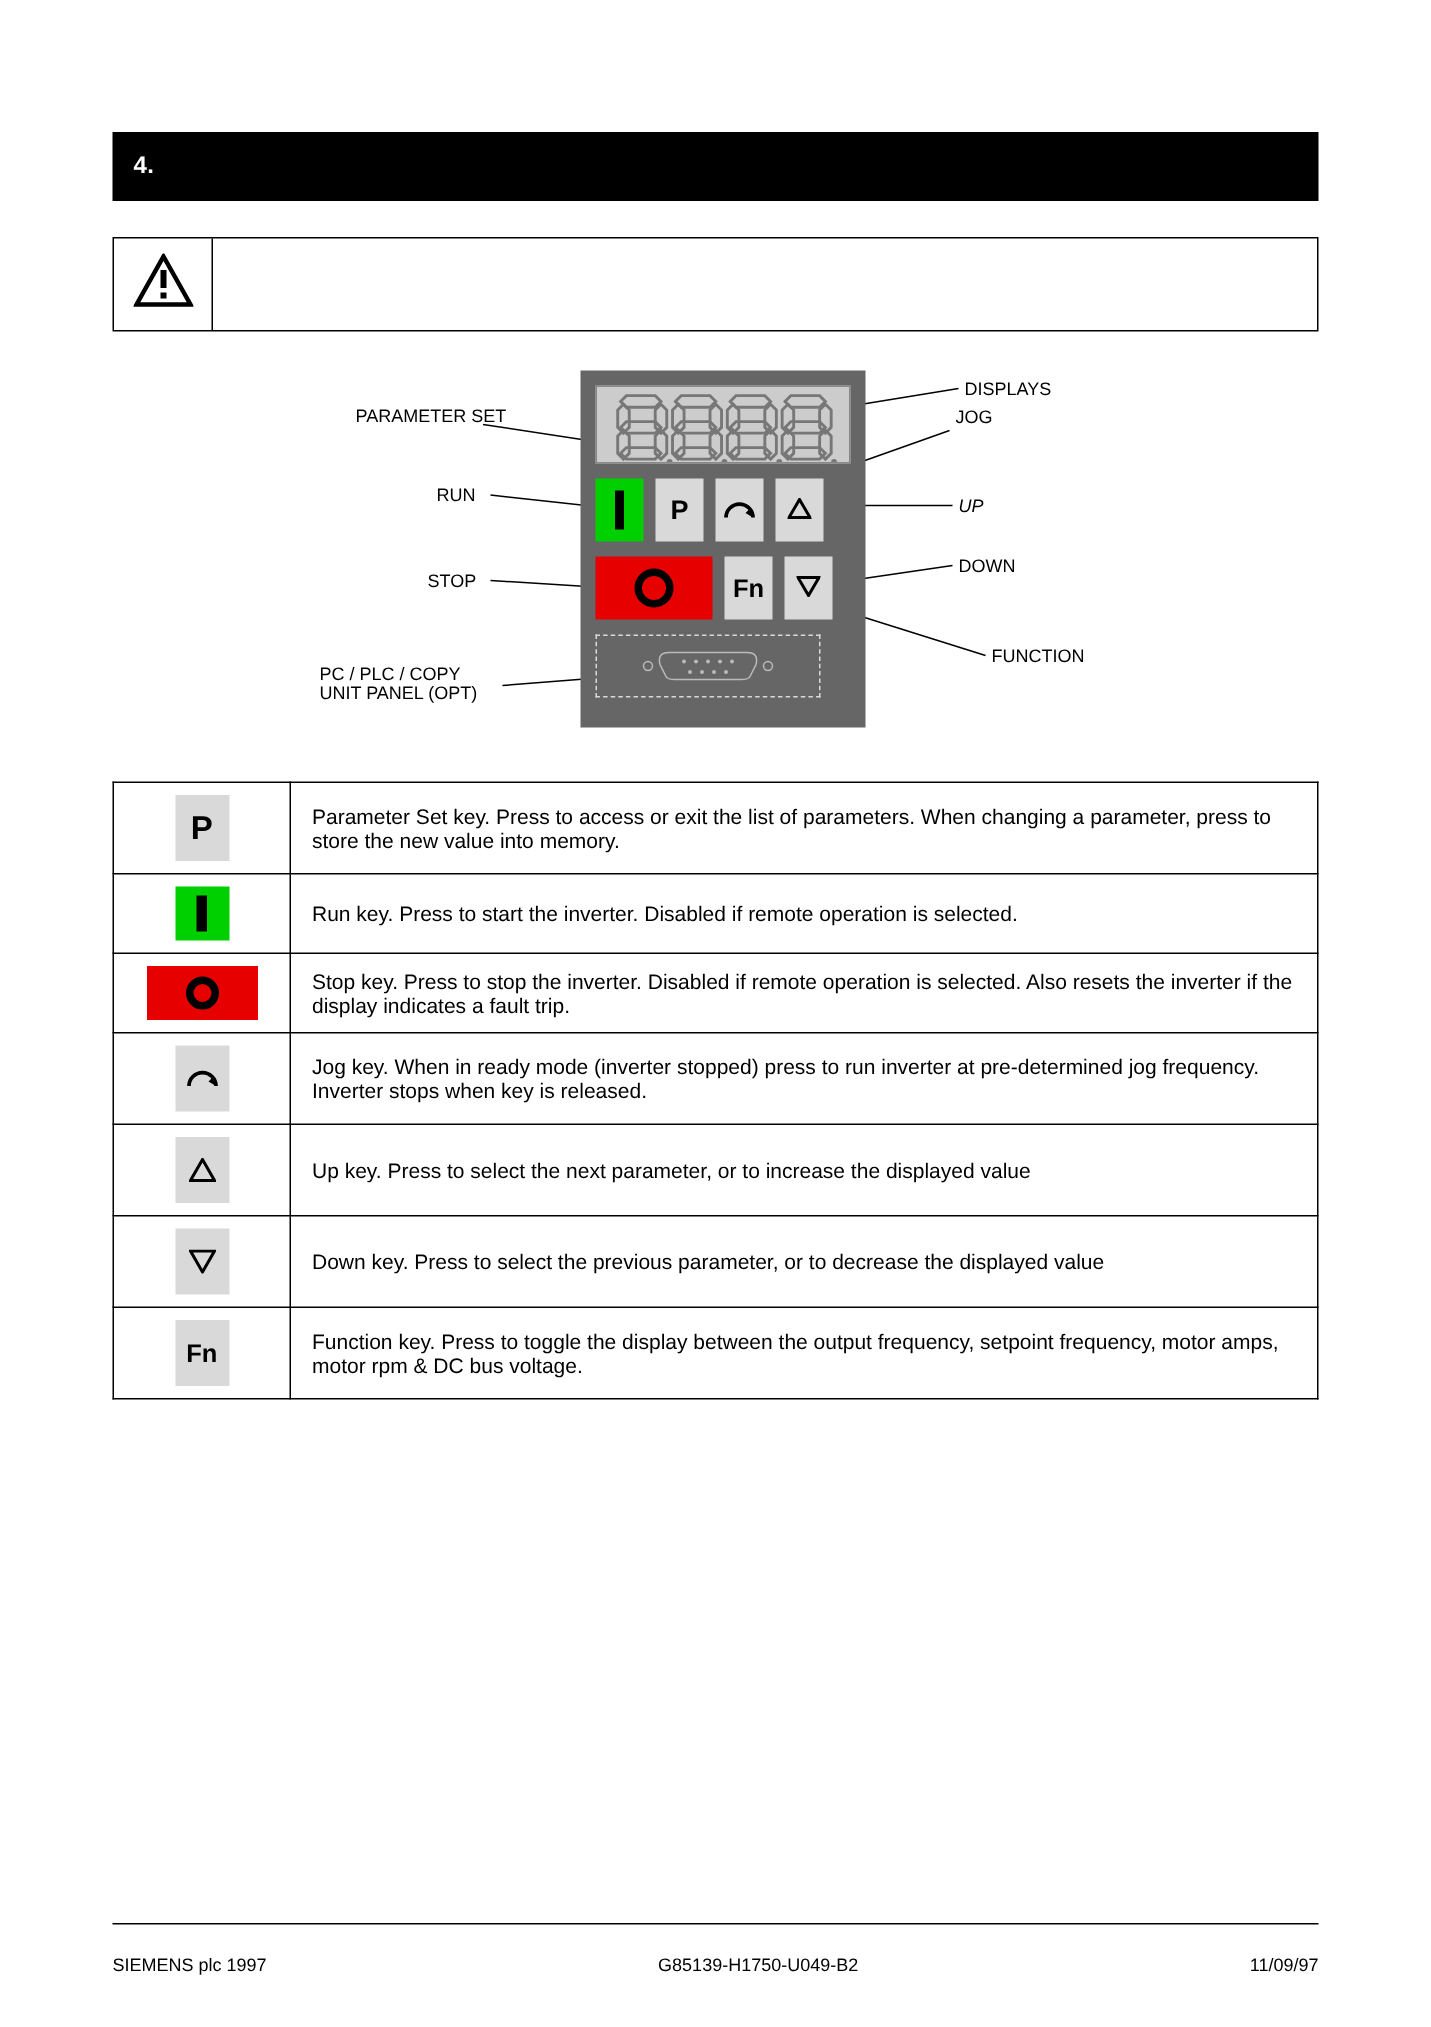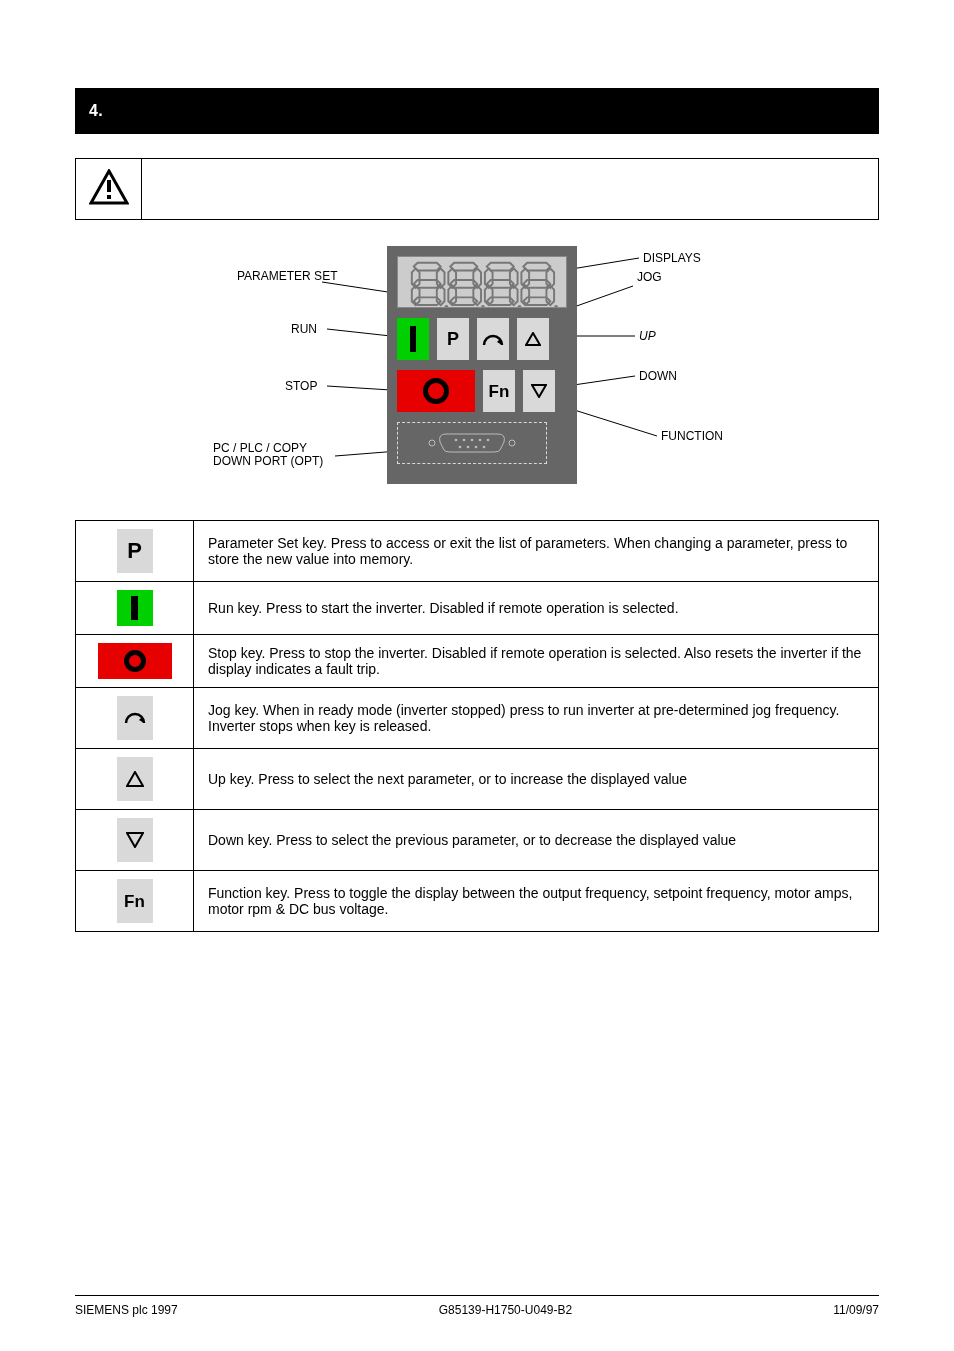--- a/index.html
+++ b/index.html
@@ -187,21 +187,21 @@
     .btn-p .big { font-size: 18px; }
     
     .pagefooter {
       position: absolute;
       bottom: 34px;
       left: 75px;
       right: 75px;
       border-top: 1px solid #000;
       display: flex;
       justify-content: space-between;
-      padding-top: 7px;
+      padding-top: 20px;
       font-size: 12px;
     }
     .pagefooter .fl, .pagefooter .fc, .pagefooter .fr { }
     .pagefooter .fc { text-align: center; }
   </style>
 </head>
 <body>
 
 <div class="page">
 
@@ -234,21 +234,21 @@
       <line x1="478" y1="100" x2="396" y2="100" stroke="#000" stroke-width="1"></line>
       <line x1="478" y1="140" x2="396" y2="152" stroke="#000" stroke-width="1"></line>
       <line x1="500" y1="200" x2="360" y2="156" stroke="#000" stroke-width="1"></line>
     </svg>
 
     <div class="keypad-label" style="left:80px; top:34px;"><span>PARAMETER
 SET</span></div>
     <div class="keypad-label" style="left:134px; top:87px;">RUN</div>
     <div class="keypad-label" style="left:128px; top:144px;">STOP</div>
     <div class="keypad-label" style="left:56px; top:206px;"><span style="white-space:pre-line">PC / PLC / COPY
-DOWN PORT (OPT)</span></div>
+UNIT PANEL (OPT)</span></div>
 
     <div class="keypad-label" style="left:486px; top:16px;text-align:center;">DISPLAYS</div>
     <div class="keypad-label" style="left:480px; top:35px;">JOG</div>
     <div class="keypad-label" style="left:482px; top:94px;font-style:italic;">UP</div>
     <div class="keypad-label" style="left:482px; top:134px;">DOWN</div>
     <div class="keypad-label" style="left:504px; top:194px;">FUNCTION</div>
 
     <div class="ctrl-panel">
       <div class="lcd">
         <svg viewBox="0 0 170 52">

